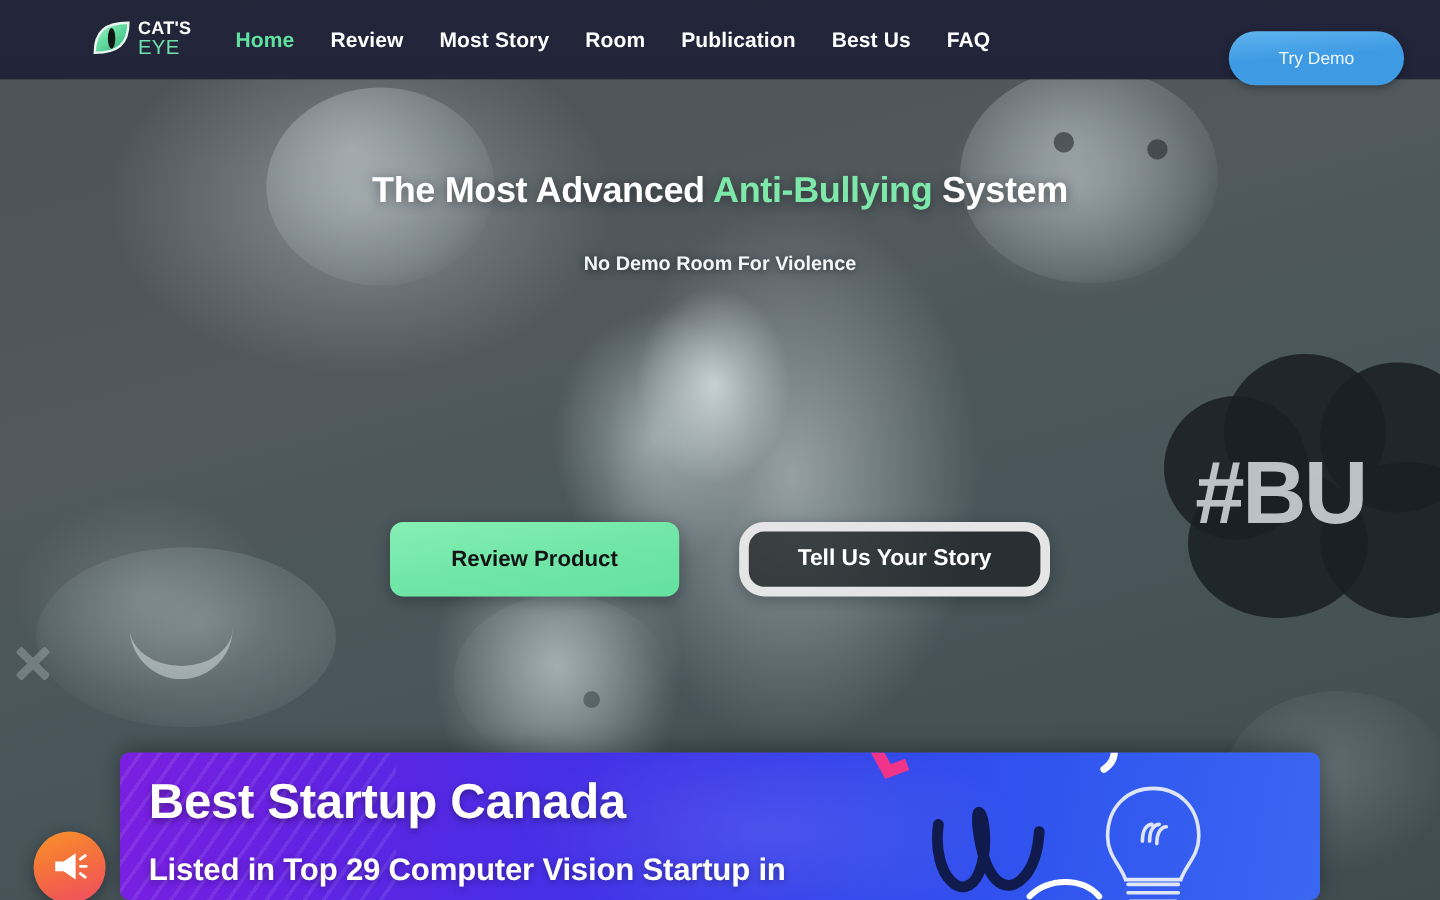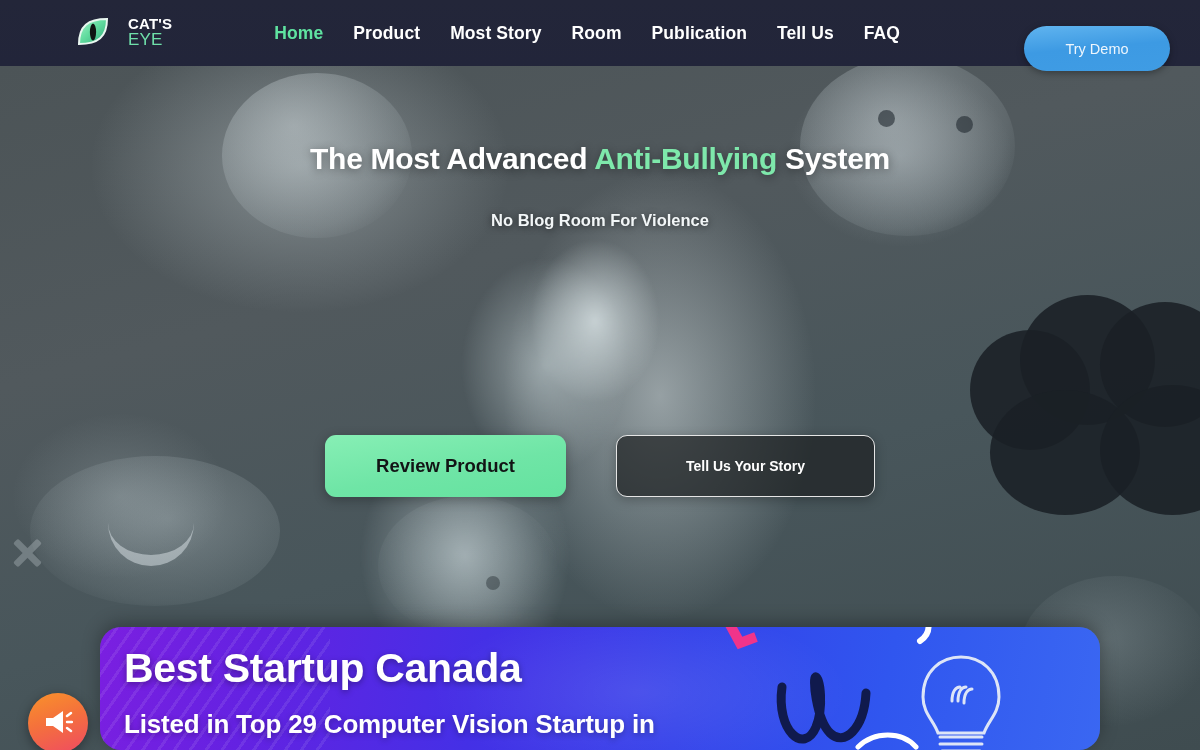--- a/index.html
+++ b/index.html
@@ -9,39 +9,39 @@
     background:#22253a;
   }
 
   
   .navbar{
     position:absolute; top:0; left:0; width:1200px; height:66px;
     background:linear-gradient(180deg,#232639 0%,#22253a 100%);
     display:flex; align-items:center; z-index:40;
   }
   .logo{
-    display:flex; align-items:center; margin-left:76px; gap:18px;
+    display:flex; align-items:center; margin-left:76px; gap:5px;
     height:40px; cursor:pointer;
   }
   .logo-mark{
     width:34px; height:34px; position:relative; flex:0 0 auto;
   }
   .logo-wordmark{
     display:flex; flex-direction:column; justify-content:center;
     line-height:0.96; margin-top:-1px;
   }
   .logo-top{
     font-size:15px; font-weight:bold; color:#ffffff; letter-spacing:0.2px;
   }
   .logo-bot{
     font-size:17px; font-weight:normal; color:#6fe0aa; letter-spacing:0.2px;
   }
 
   .nav-links{
-    display:flex; align-items:center; gap:30px; margin-left:102px;
+    display:flex; align-items:center; gap:30px; margin-left:37px;
   }
   .nav-link{
     font-size:17.5px; font-weight:bold; color:#ffffff;
     cursor:pointer; letter-spacing:0.1px; white-space:nowrap;
   }
   .nav-link.active{ color:#5fe3a1; }
 
   .try-demo{
     position:absolute; right:30px; top:26px;
     width:146px; height:45px; border-radius:23px;
@@ -151,31 +151,31 @@
     display:flex; justify-content:center; gap:50px;
   }
   .btn-primary{
     width:241px; height:62px; border-radius:11px; border:none;
     background:linear-gradient(170deg,#87efb5 0%,#6fe5a6 55%,#64e29f 100%);
     color:#121415; font-size:18.5px; font-weight:bold;
     font-family:"Liberation Sans", sans-serif;
     cursor:pointer; box-shadow:0 3px 12px rgba(0,0,0,.28);
   }
   .btn-ghost{
-    width:259px; height:62px; border-radius:11px;
-    border:1px solid #e5e5e5; background:rgba(28,32,33,.70);
-    color:#ffffff; font-size:14px; font-weight:bold;
+    width:259px; height:62px; border-radius:21px;
+    border:8px solid #e5e5e5; background:rgba(28,32,33,.70);
+    color:#ffffff; font-size:19px; font-weight:bold;
     font-family:"Liberation Sans", sans-serif;
     cursor:pointer; box-shadow:0 3px 12px rgba(0,0,0,.28);
   }
 
   
   .banner{
     position:absolute; left:100px; top:627px; width:1000px; height:123px;
-    border-radius:21px; overflow:hidden; z-index:20;
+    border-radius:8px; overflow:hidden; z-index:20;
     background:linear-gradient(100deg,#7b1fe0 0%,#6322e2 16%,#4430e6 38%,#3442ea 58%,#3056ef 78%,#3a67f2 100%);
     box-shadow:0 -4px 18px rgba(0,0,0,.30);
   }
   .banner-stripes{
     position:absolute; left:0; top:0; width:230px; height:123px;
     background:repeating-linear-gradient(125deg,
       rgba(255,255,255,.085) 0px, rgba(255,255,255,.085) 3px,
       rgba(255,255,255,0) 3px, rgba(255,255,255,0) 13px);
   }
   .banner-glow{
@@ -223,25 +223,25 @@
       </svg>
     </span>
     <span class="logo-wordmark">
       <span class="logo-top">CAT'S</span>
       <span class="logo-bot">EYE</span>
     </span>
   </div>
 
   <div class="nav-links">
     <span class="nav-link active">Home</span>
-    <span class="nav-link">Product</span>
+    <span class="nav-link">Review</span>
     <span class="nav-link">Most Story</span>
     <span class="nav-link">Room</span>
     <span class="nav-link">Publication</span>
-    <span class="nav-link">Tell Us</span>
+    <span class="nav-link">Best Us</span>
     <span class="nav-link">FAQ</span>
   </div>
 
   <button class="try-demo">Try Demo</button>
 </div>
 
 <div class="hero">
 
   <div class="hero-photo"></div>
   <div class="girl"></div>
@@ -258,41 +258,42 @@
     <span class="dot"></span>
   </div>
   <div class="bubble b5"></div>
 
   <div class="cloud">
     <span class="lobe l1"></span>
     <span class="lobe l2"></span>
     <span class="lobe l3"></span>
     <span class="lobe l4"></span>
     <span class="lobe l5"></span>
+    <span class="cloud-text">#BU</span>
   </div>
   <div class="x-mark"></div>
 
   <div class="doodle d-orange"></div>
 
   <span class="doodle d-pinkarrow">
     <svg width="60" height="40" viewBox="0 0 60 40">
       <path d="M2 6 L20 10 L30 30 L44 26" stroke="#f0348a" stroke-width="9" fill="none" stroke-linejoin="miter"></path>
     </svg>
   </span>
 
   <span class="doodle d-white">
     <svg width="60" height="90" viewBox="0 0 60 90">
       <path d="M40 4 C56 12 44 30 32 26 C20 22 26 44 40 44 C52 44 44 66 30 72 C22 76 18 84 20 90" stroke="#f3f6f8" stroke-width="5" fill="none" stroke-linecap="round"></path>
     </svg>
   </span>
 
   <div class="hero-content">
     <div class="headline"><span>The Most Advanced </span><span class="accent">Anti-Bullying</span><span> System</span></div>
 
-    <div class="subhead">No Blog Room For Violence</div>
+    <div class="subhead">No Demo Room For Violence</div>
 
     <div class="cta-row">
       <button class="btn-primary">Review Product</button>
       <button class="btn-ghost">Tell Us Your Story</button>
     </div>
   </div>
 </div>
 
 <div class="banner">
   <div class="banner-stripes"></div>

